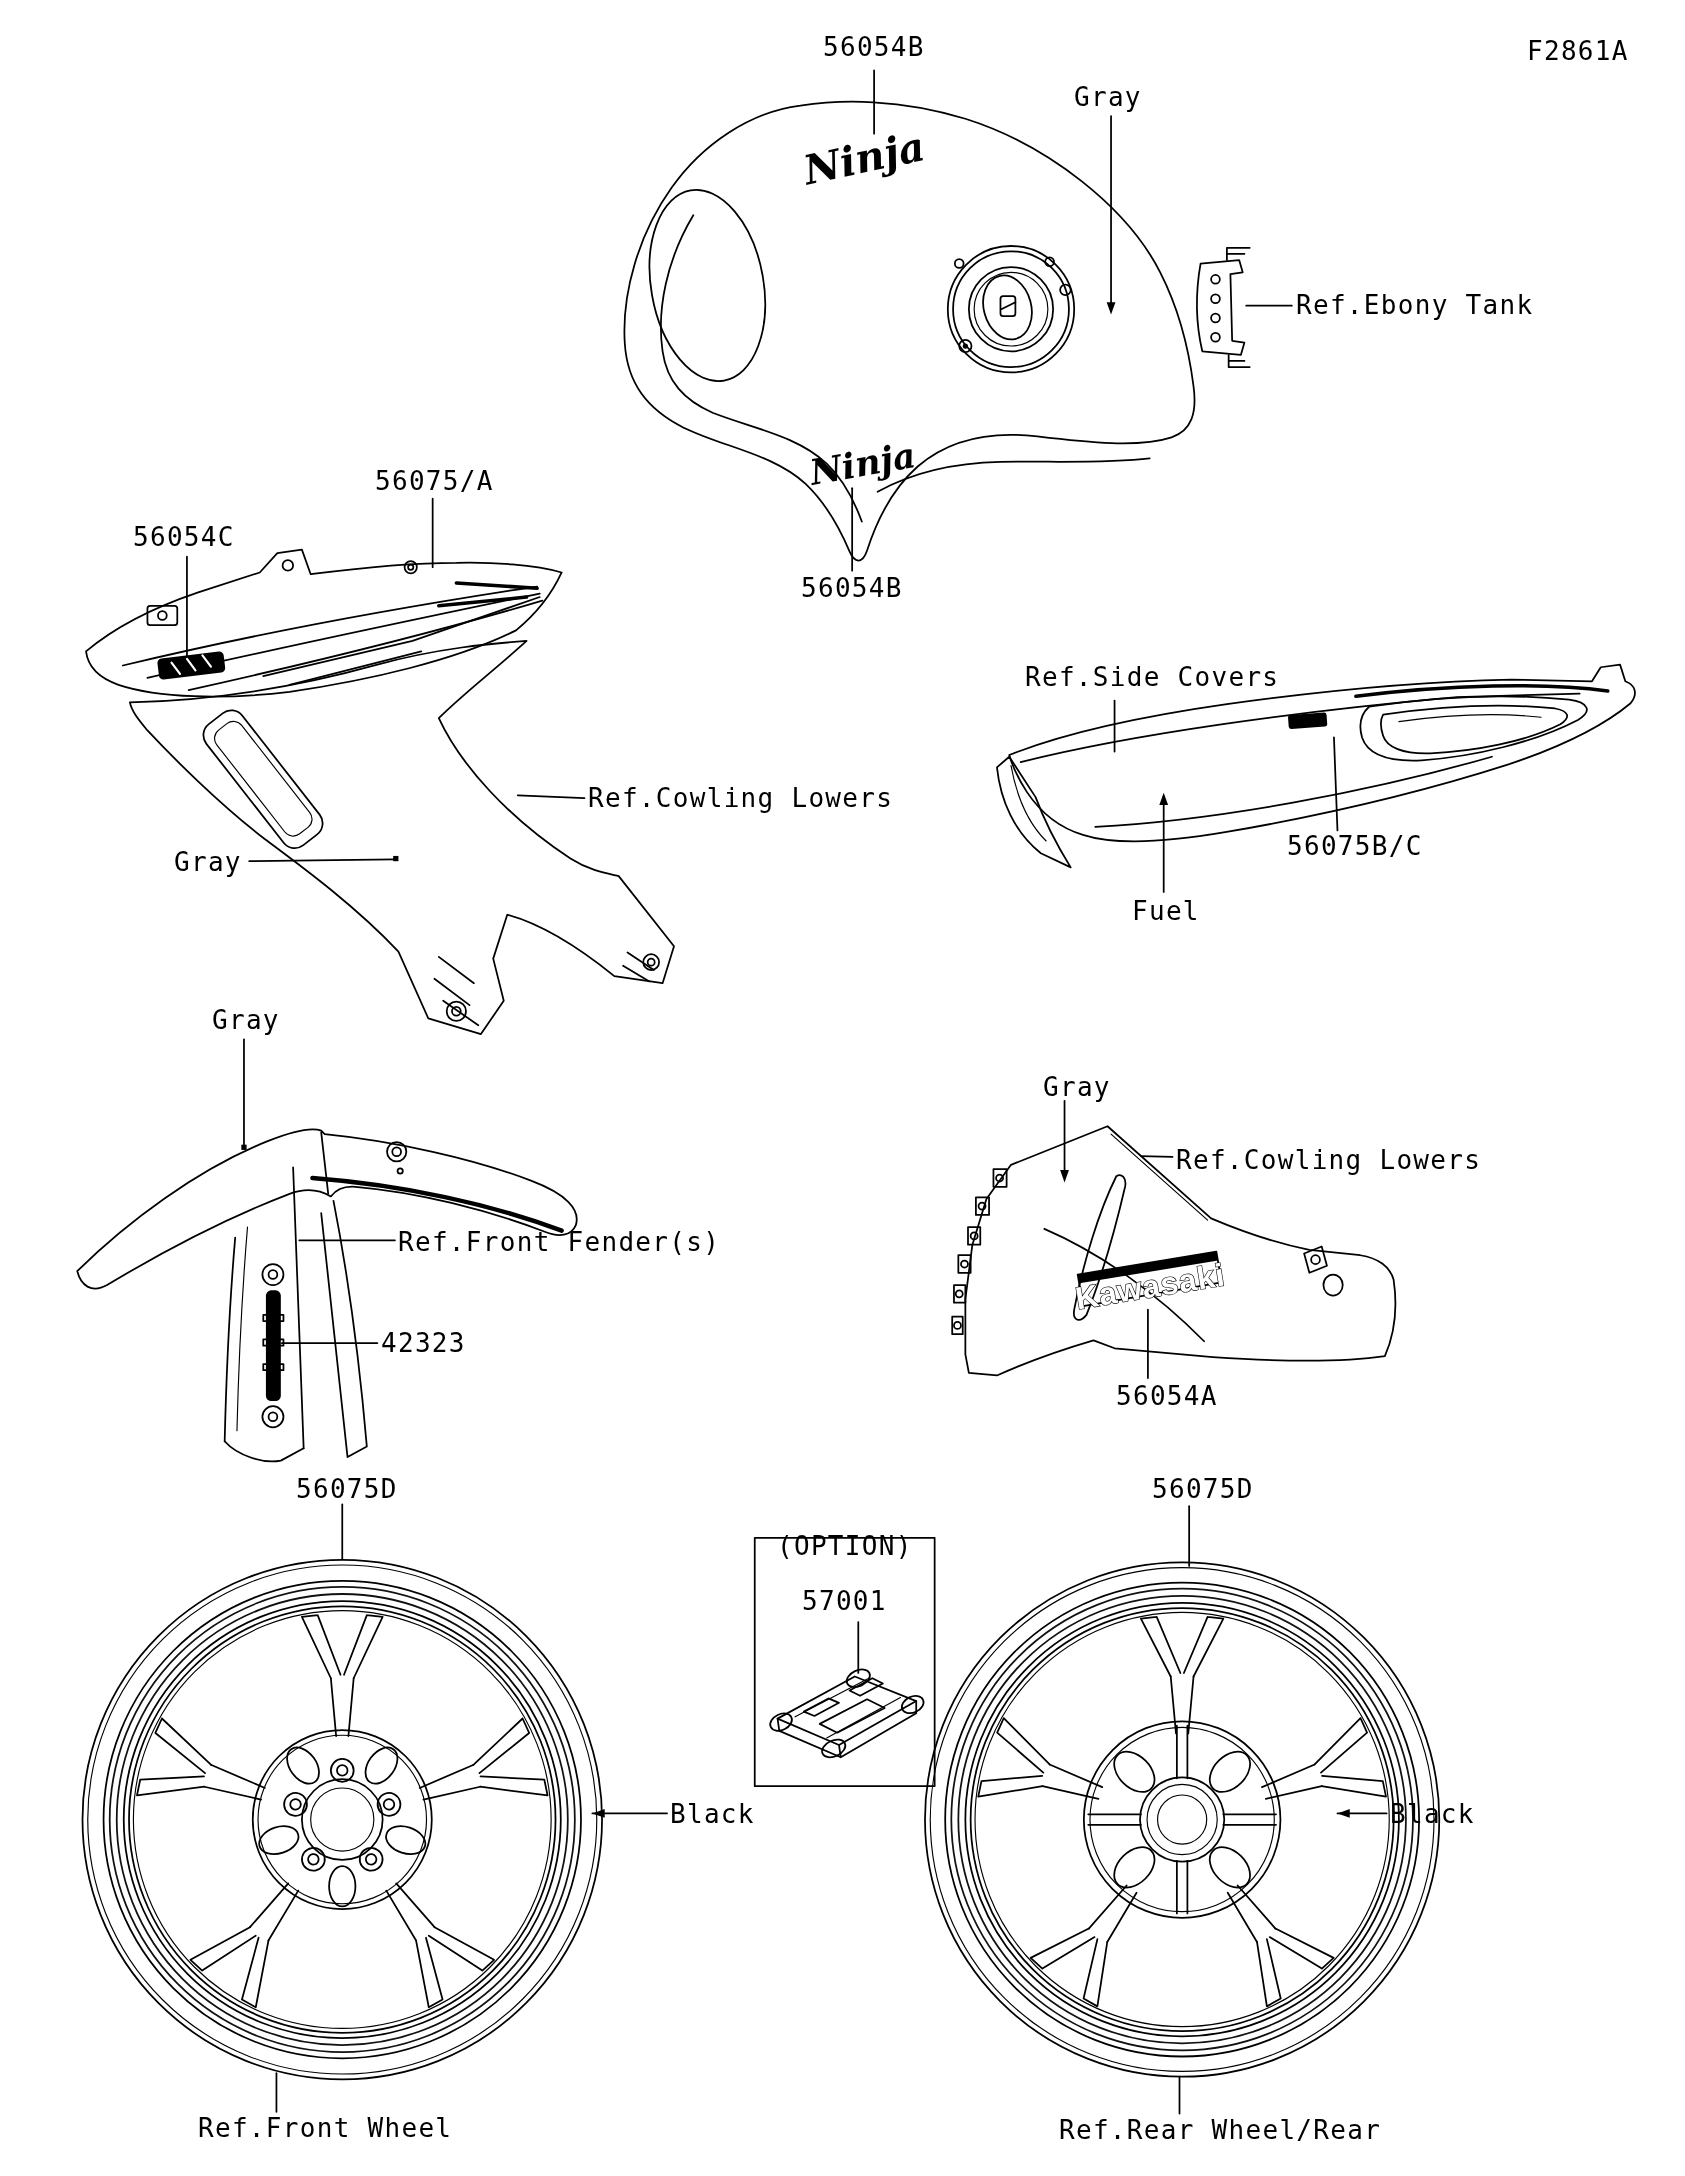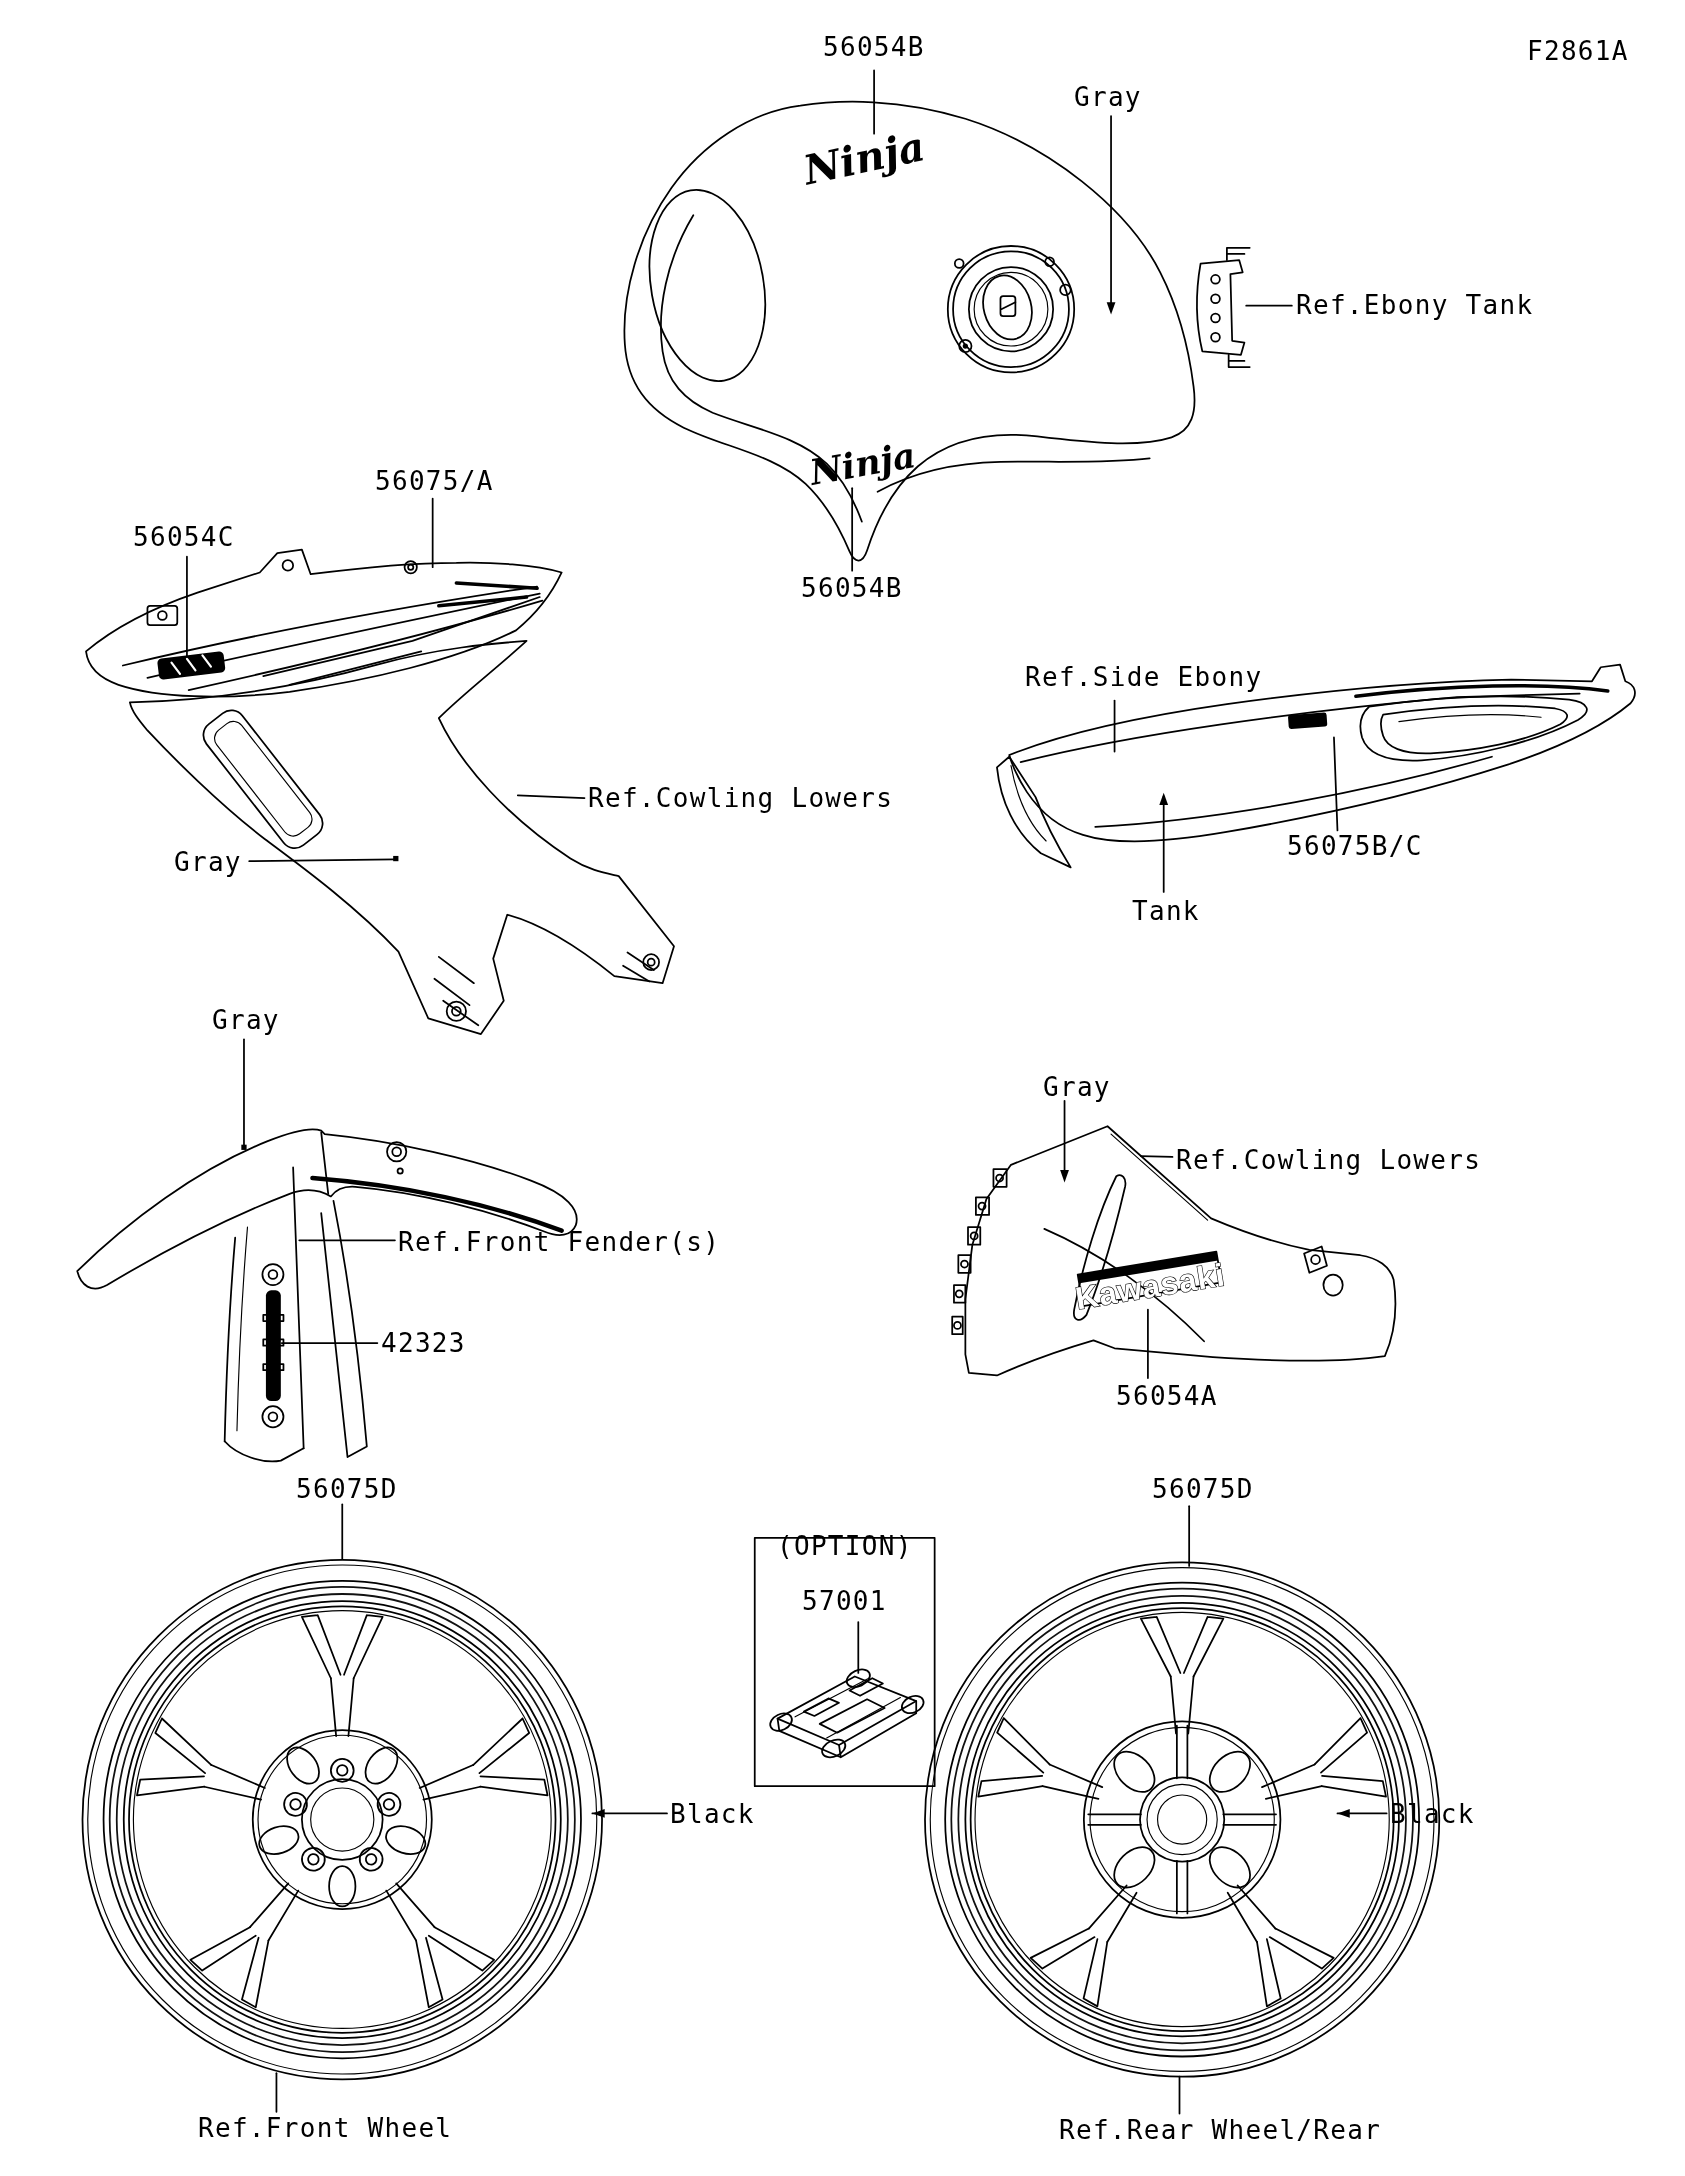--- a/index.html
+++ b/index.html
@@ -339,23 +339,23 @@
 <div class="lbl" style="left:823px;top:33px">56054B</div>
 <div class="lbl" style="left:1074px;top:83px">Gray</div>
 <div class="lbl" style="left:1296px;top:291px">Ref.Ebony Tank</div>
 <div class="lbl" style="left:801px;top:574px">56054B</div>
 
 <div class="lbl" style="left:375px;top:467px">56075/A</div>
 <div class="lbl" style="left:133px;top:523px">56054C</div>
 <div class="lbl" style="left:588px;top:784px">Ref.Cowling Lowers</div>
 <div class="lbl" style="left:174px;top:848px">Gray</div>
 
-<div class="lbl" style="left:1025px;top:663px">Ref.Side Ebony</div>
+<div class="lbl" style="left:1025px;top:663px">Ref.Side Covers</div>
 <div class="lbl" style="left:1287px;top:832px">56075B/C</div>
-<div class="lbl" style="left:1132px;top:897px">Tank</div>
+<div class="lbl" style="left:1132px;top:897px">Fuel</div>
 
 <div class="lbl" style="left:212px;top:1006px">Gray</div>
 <div class="lbl" style="left:398px;top:1228px">Ref.Front Fender(s)</div>
 <div class="lbl" style="left:381px;top:1329px">42323</div>
 
 <div class="lbl" style="left:1043px;top:1073px">Gray</div>
 <div class="lbl" style="left:1176px;top:1146px">Ref.Cowling Lowers</div>
 <div class="lbl" style="left:1116px;top:1382px">56054A</div>
 
 <div class="lbl" style="left:296px;top:1475px">56075D</div>

